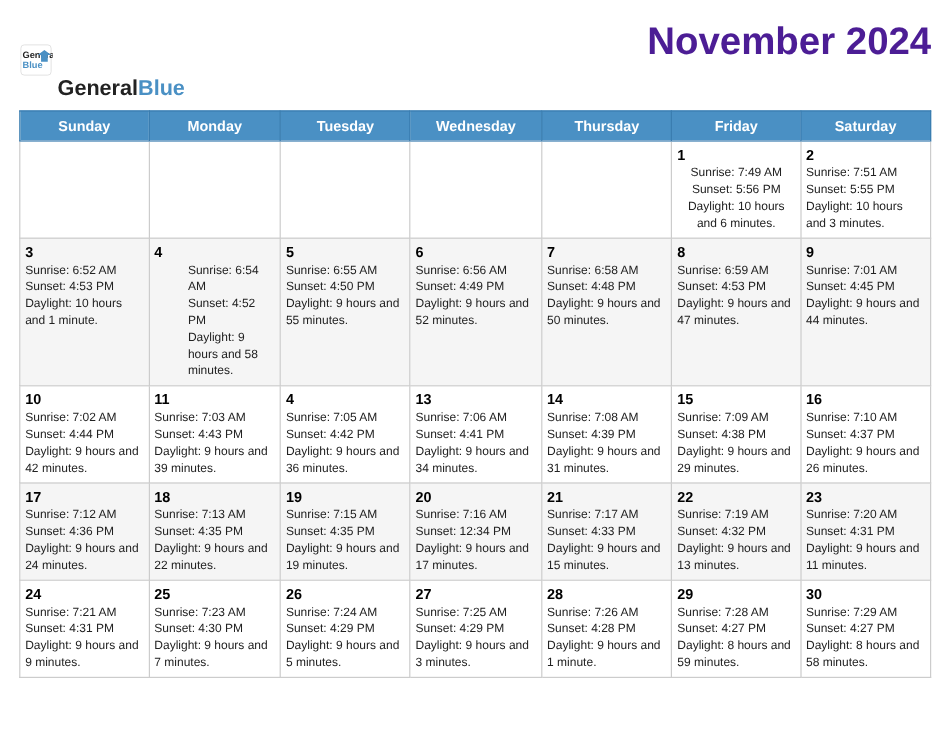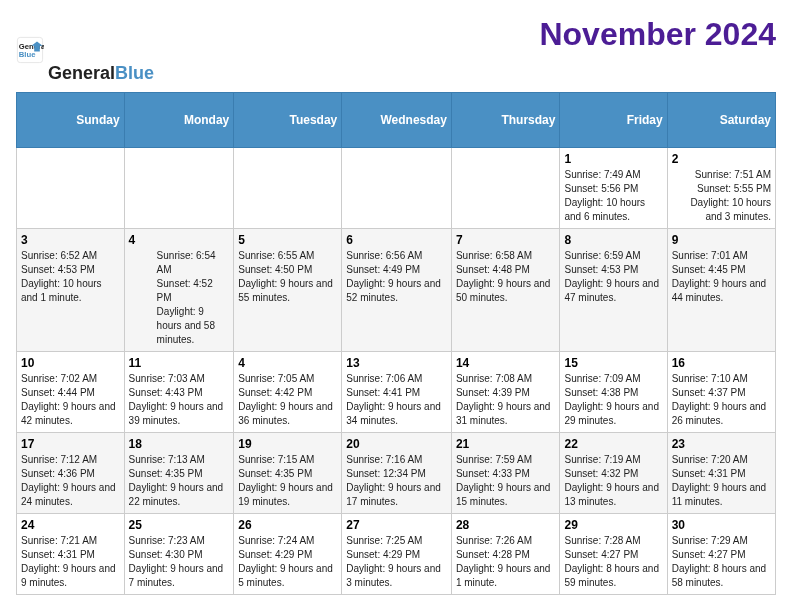--- a/index.html
+++ b/index.html
@@ -48,22 +48,22 @@
       color: #444;
     }
     table {
       width: 100%;
       border-collapse: collapse;
       font-size: 11px;
     }
     thead tr th {
       background: #4a90c4;
       color: #fff;
-      padding: 20px 4px;
-      text-align: right;
+      padding: 5px 4px;
+      text-align: center;
       font-size: 12px;
       font-weight: bold;
       border: 1px solid #3a7db0;
     }
     tbody tr td {
       border: 1px solid #ccc;
       vertical-align: top;
       padding: 4px;
       width: 113px;
       height: 80px;
@@ -123,27 +123,27 @@
   </thead>
   <tbody id="calendar-body">
       <tr>
         <td class="empty-cell"></td>
         <td class="empty-cell"></td>
         <td class="empty-cell"></td>
         <td class="empty-cell"></td>
         <td class="empty-cell"></td>
         <td>
           <span class="day-num">1</span>
-          <div class="day-info" style="white-space: pre-line;">Sunrise: 7:49 AM
+          <div class="day-info" style="white-space: pre-line; text-align: center;">Sunrise: 7:49 AM
 Sunset: 5:56 PM
 Daylight: 10 hours and 6 minutes.</div>
         </td>
         <td>
           <span class="day-num">2</span>
-          <div class="day-info" style="white-space: pre-line; text-align: right;">Sunrise: 7:51 AM
+          <div class="day-info" style="white-space: pre-line;">Sunrise: 7:51 AM
 Sunset: 5:55 PM
 Daylight: 10 hours and 3 minutes.</div>
         </td>
       </tr>
       <tr>
         <td>
           <span class="day-num">3</span>
           <div class="day-info" style="white-space: pre-line;">Sunrise: 6:52 AM
 Sunset: 4:53 PM
 Daylight: 10 hours and 1 minute.</div>
@@ -249,21 +249,21 @@
 Daylight: 9 hours and 19 minutes.</div>
         </td>
         <td>
           <span class="day-num">20</span>
           <div class="day-info" style="white-space: pre-line;">Sunrise: 7:16 AM
 Sunset: 12:34 PM
 Daylight: 9 hours and 17 minutes.</div>
         </td>
         <td>
           <span class="day-num">21</span>
-          <div class="day-info" style="white-space: pre-line;">Sunrise: 7:59 AM
+          <div class="day-info" style="white-space: pre-line;">Sunrise: 7:17 AM
 Sunset: 4:33 PM
 Daylight: 9 hours and 15 minutes.</div>
         </td>
         <td>
           <span class="day-num">22</span>
           <div class="day-info" style="white-space: pre-line;">Sunrise: 7:19 AM
 Sunset: 4:32 PM
 Daylight: 9 hours and 13 minutes.</div>
         </td>
         <td>

